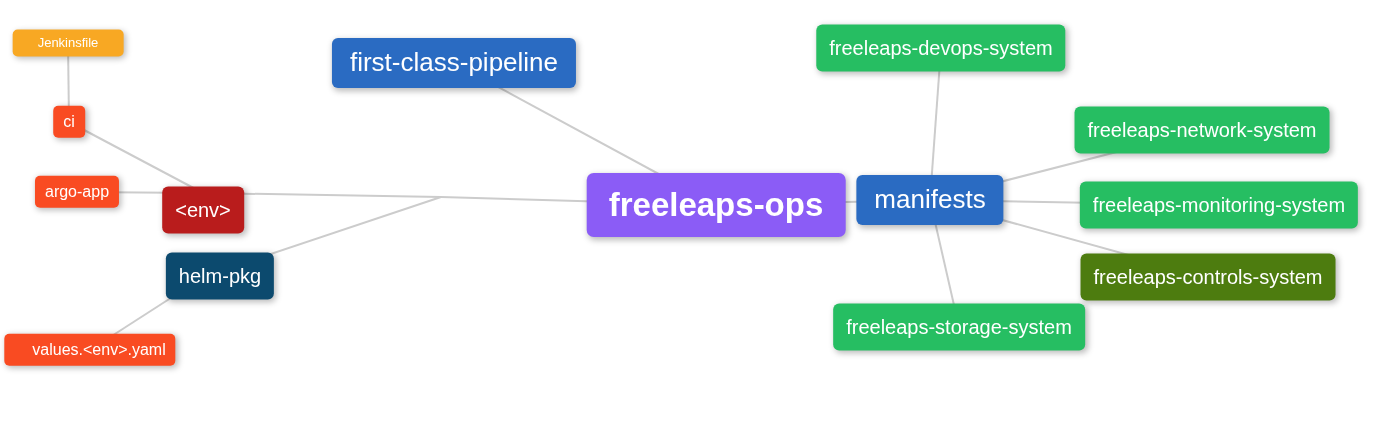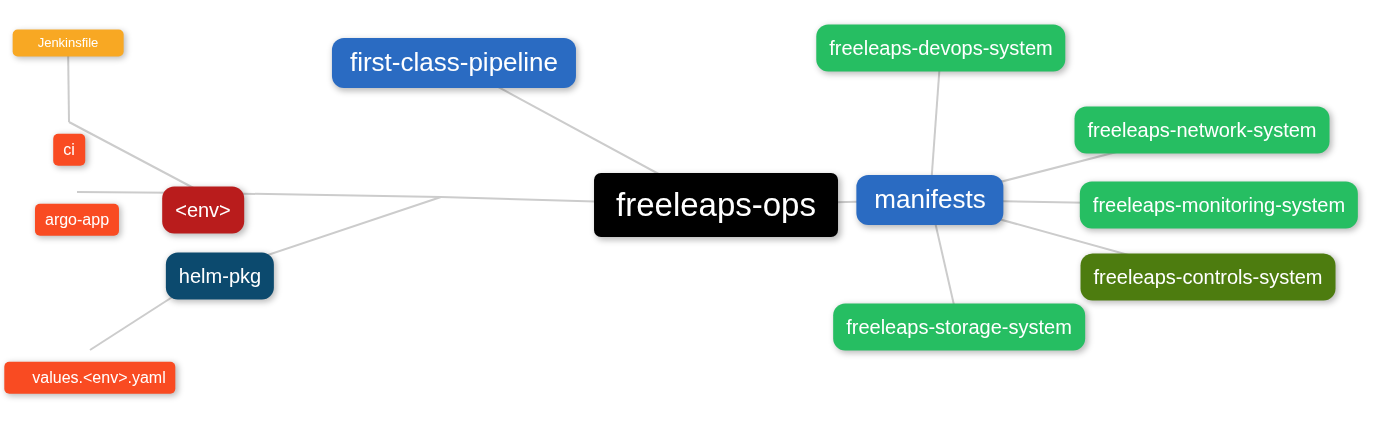--- a/index.html
+++ b/index.html
@@ -30,30 +30,30 @@
     width: 1390px;
     height: 421px;
     z-index: 2;
   }
   .node {
     position: absolute;
     transform: translate(-50%, -50%);
     color: #ffffff;
     white-space: nowrap;
     text-align: center;
-    border-radius: 12px;
+    border-radius: 6px;
     box-shadow: 2px 2px 6px rgba(0,0,0,0.28);
     line-height: 1.15;
     cursor: pointer;
     user-select: none;
   }
   .lvl1 { font-size: 33px; padding: 13px 22px; border-radius: 7px; }
   .lvl2 { font-size: 26px; padding: 10px 18px; }
   .lvl3 { font-size: 20px; padding: 12px 13px; }
-  .lvl4 { font-size: 16px; padding: 7px 10px; border-radius: 5px; margin-top: 28px; }
+  .lvl4 { font-size: 16px; padding: 7px 10px; border-radius: 5px; }
   .lvl5 { font-size: 13px; padding: 6px 25px; border-radius: 5px; }
 </style>
 </head>
 <body>
 
 <div class="canvas">
   <svg class="edges-layer" viewBox="0 0 1390 421" xmlns="http://www.w3.org/2000/svg">
       <line x1="68" y1="43" x2="69" y2="122" stroke="#cccccc" stroke-width="2"></line>
       <line x1="69" y1="122" x2="203" y2="193" stroke="#cccccc" stroke-width="2"></line>
       <line x1="77" y1="192" x2="203" y2="193" stroke="#cccccc" stroke-width="2"></line>
@@ -63,21 +63,21 @@
       <line x1="454" y1="63" x2="716" y2="205" stroke="#cccccc" stroke-width="2"></line>
       <line x1="441" y1="197" x2="716" y2="205" stroke="#cccccc" stroke-width="2"></line>
       <line x1="716" y1="205" x2="930" y2="200" stroke="#cccccc" stroke-width="2"></line>
       <line x1="930" y1="200" x2="941" y2="48" stroke="#cccccc" stroke-width="2"></line>
       <line x1="930" y1="200" x2="1202" y2="130" stroke="#cccccc" stroke-width="2"></line>
       <line x1="930" y1="200" x2="1212" y2="205" stroke="#cccccc" stroke-width="2"></line>
       <line x1="930" y1="200" x2="1208" y2="277" stroke="#cccccc" stroke-width="2"></line>
       <line x1="930" y1="200" x2="959" y2="327" stroke="#cccccc" stroke-width="2"></line>
     </svg>
   <div class="nodes-layer">
-      <div class="node lvl1" style="left: 716px; top: 205px; background: #000000;"><span>freeleaps-ops</span></div>
+      <div class="node lvl1" style="left: 716px; top: 205px; background: #8b5cf6; font-weight: bold;"><span>freeleaps-ops</span></div>
       <div class="node lvl2" style="left: 454px; top: 63px; background: rgb(42, 107, 194);"><span>first-class-pipeline</span></div>
       <div class="node lvl2" style="left: 930px; top: 200px; background: rgb(42, 107, 194);"><span>manifests</span></div>
       <div class="node lvl3" style="left: 203px; top: 210px; background: #b91c1c;"><span>&lt;env&gt;</span></div>
       <div class="node lvl3" style="left: 220px; top: 276px; background: #0c4a6e;"><span>helm-pkg</span></div>
       <div class="node lvl3" style="left: 941px; top: 48px; background: rgb(38, 190, 98);"><span>freeleaps-devops-system</span></div>
       <div class="node lvl3" style="left: 1202px; top: 130px; background: rgb(38, 190, 98);"><span>freeleaps-network-system</span></div>
       <div class="node lvl3" style="left: 1212px; top: 205px; background: rgb(38, 190, 98); margin-left: 7px;"><span>freeleaps-monitoring-system</span></div>
       <div class="node lvl3" style="left: 1208px; top: 277px; background: #4d7c0f;"><span>freeleaps-controls-system</span></div>
       <div class="node lvl3" style="left: 959px; top: 327px; background: rgb(38, 190, 98);"><span>freeleaps-storage-system</span></div>
       <div class="node lvl4" style="left: 69px; top: 122px; background: rgb(249, 75, 34);"><span>ci</span></div>

